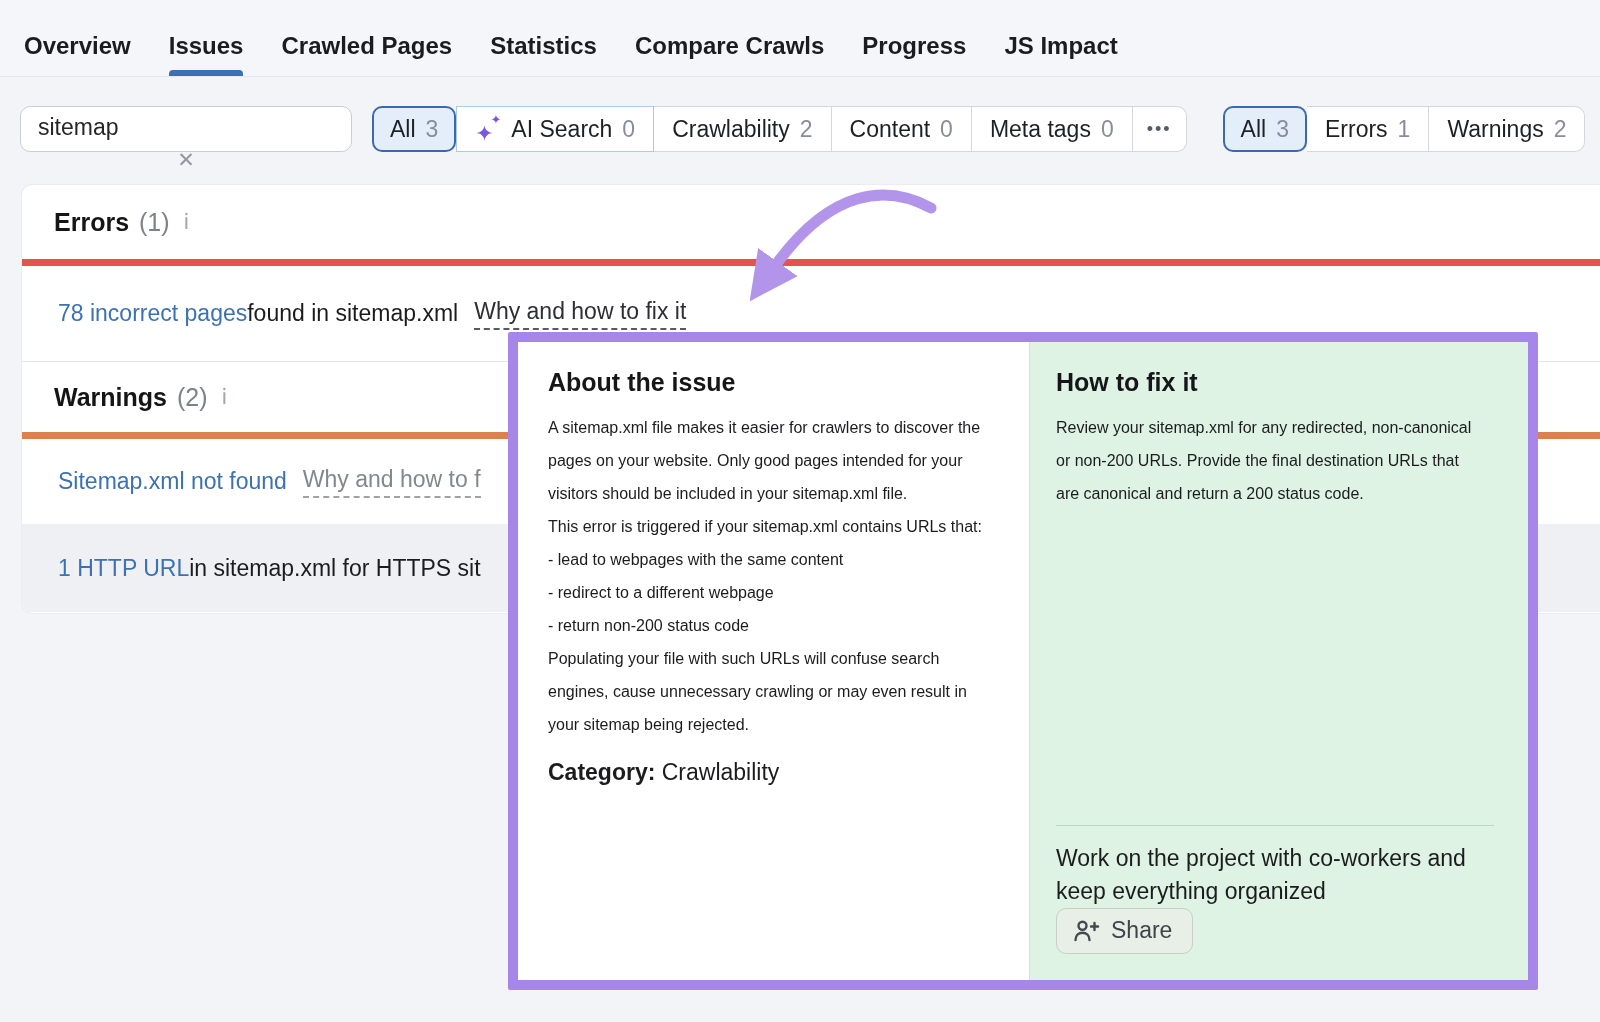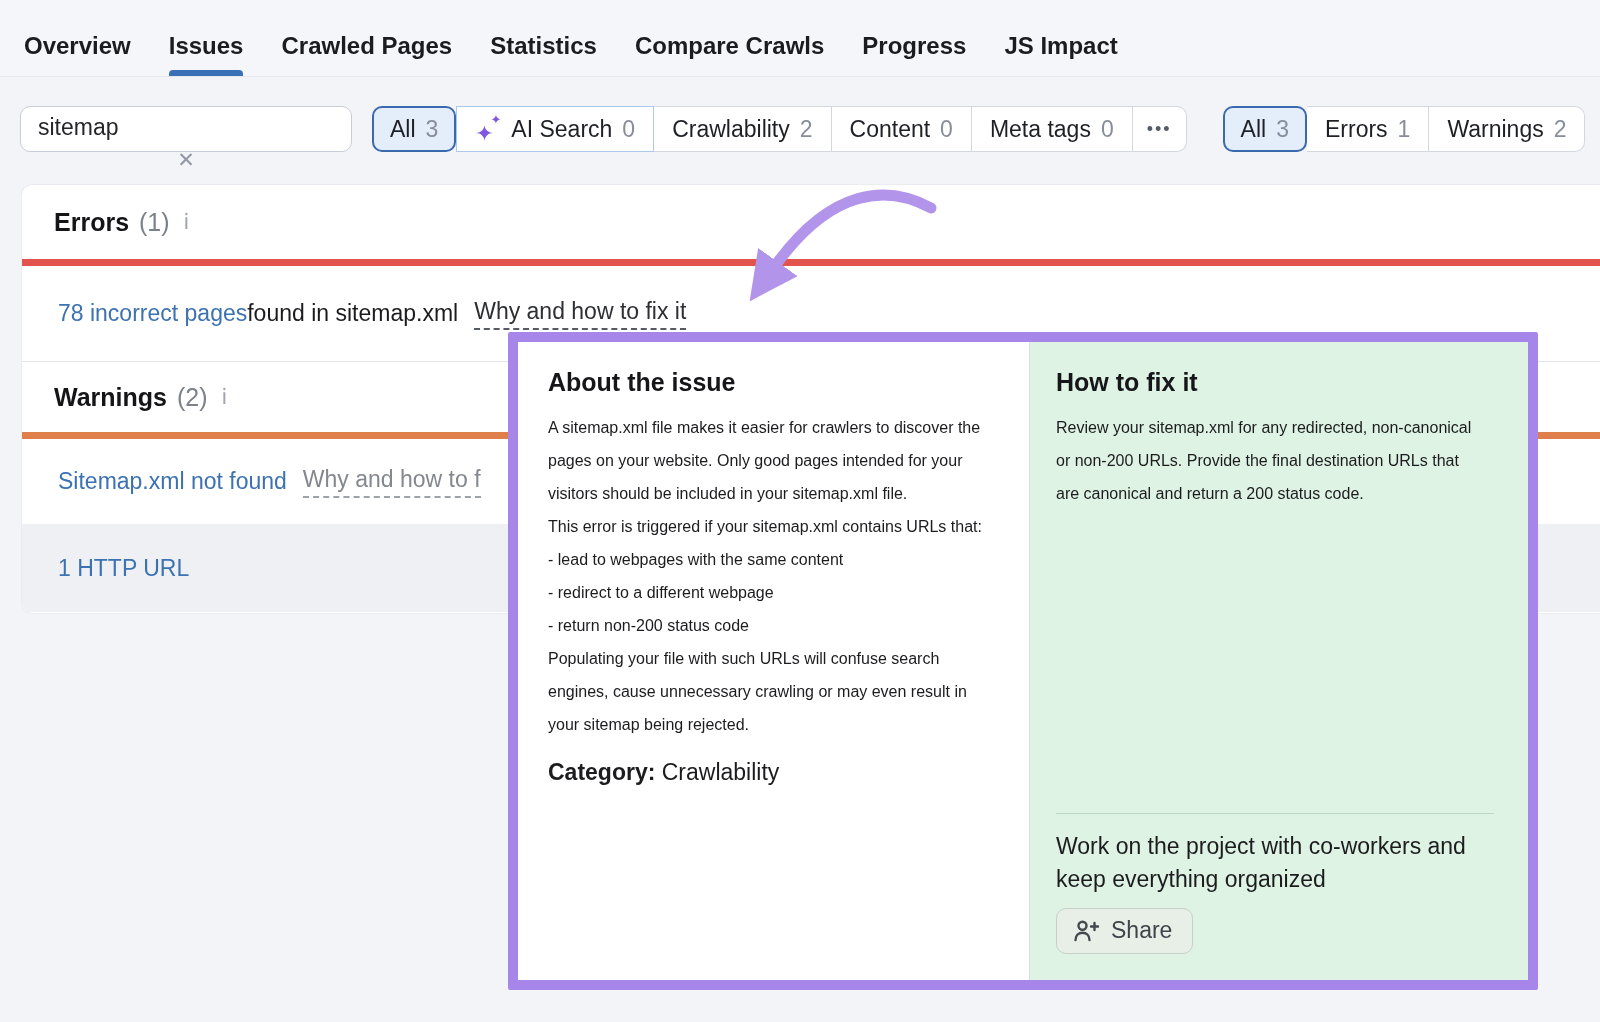--- a/index.html
+++ b/index.html
@@ -111,21 +111,21 @@
   .col-about .body-text { white-space:pre-line; }
   .category-line { margin-top:18px; font-size:23px; }
   .category-line b { font-weight:bold; }
   .col-fix {
     flex:1; background:#def3e4; padding:26px 42px 24px 26px; position:relative;
   }
   .fix-bottom { position:absolute; left:26px; right:34px; bottom:26px; }
   .fix-divider { border-top:1px solid #b9d9c2; margin-bottom:16px; }
   .collab-text { font-size:23px; line-height:33px; color:#1c1c1f; }
   .share-btn {
-    margin-top:12px; display:inline-flex; align-items:center; gap:11px;
+    margin-top:0; display:inline-flex; align-items:center; gap:11px;
     padding:8px 20px 9px 16px; background:#e7efe7; border:1px solid #c6cfc8;
     border-radius:10px; font-size:23px; color:#3f444b; cursor:pointer;
   }
 
   
   .arrow-svg { position:absolute; left:735px; top:186px; z-index:6; pointer-events:none; }
 </style>
 </head>
 <body>
 
@@ -218,20 +218,21 @@
   </div>
   <div class="bar-orange"></div>
 
   <div class="issue-row row-warn1">
     <span class="issue-link">Sitemap.xml not found</span>
     <span class="fix-link muted">Why and how to f</span>
   </div>
 
   <div class="issue-row row-warn2">
     <span class="issue-link">1 HTTP URL</span>
+    <span> in sitemap.xml for HTTPS sit</span>
   </div>
 </div>
 
 <div class="popup">
   <div class="col-about">
     <h3>About the issue</h3>
     <p class="body-text">A sitemap.xml file makes it easier for crawlers to discover the pages on your website. Only good pages intended for your visitors should be included in your sitemap.xml file.
 This error is triggered if your sitemap.xml contains URLs that:
 - lead to webpages with the same content
 - redirect to a different webpage

